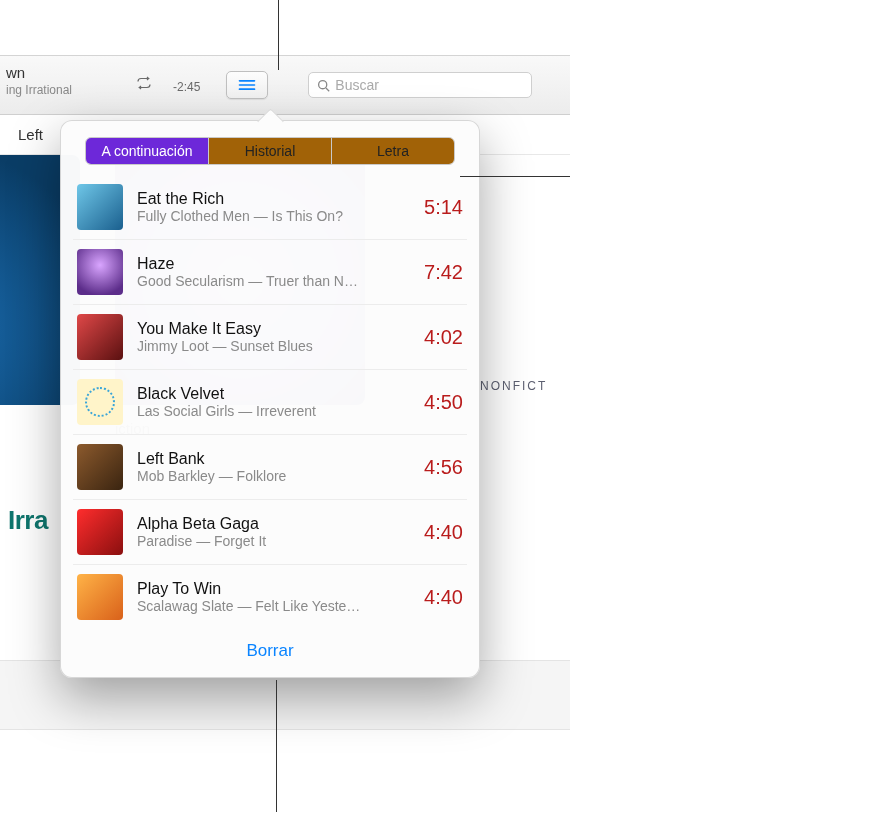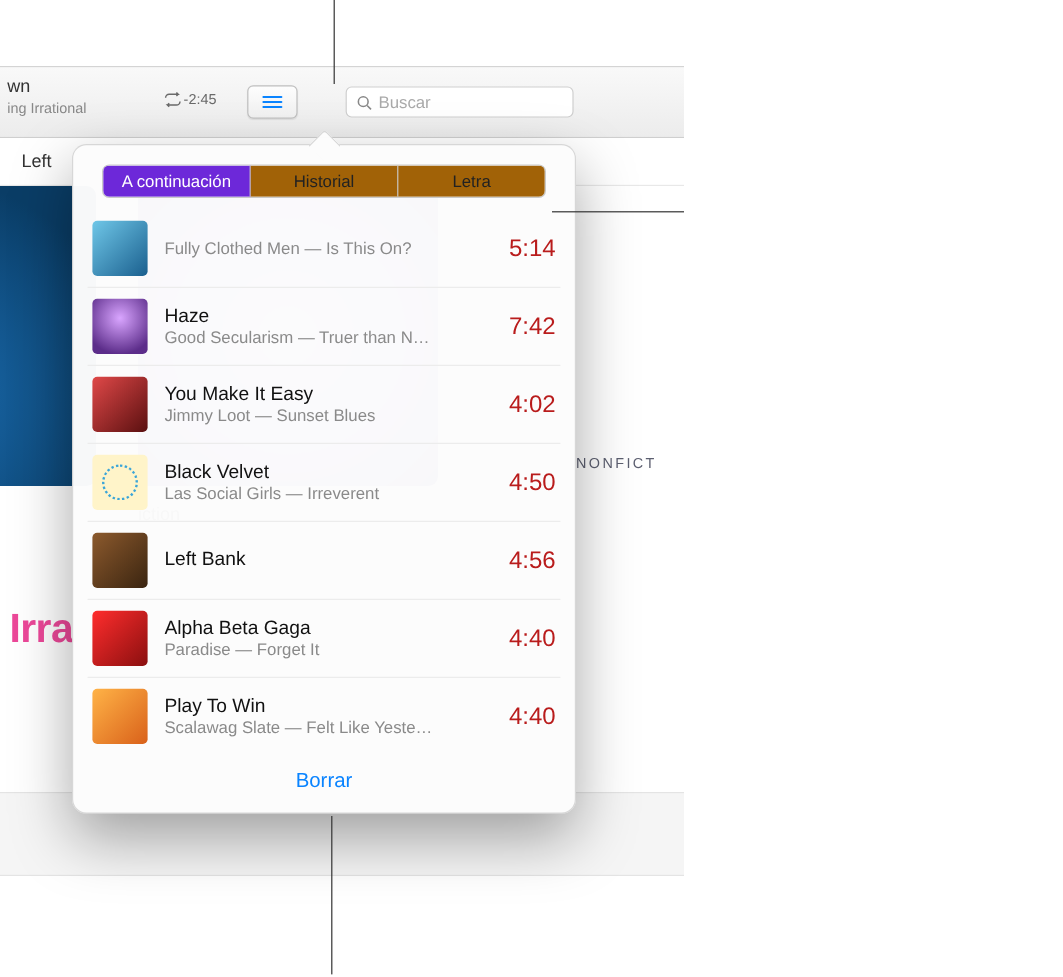--- a/index.html
+++ b/index.html
@@ -31,22 +31,22 @@
     font-size: 13px;
     color: #666;
     overflow: hidden;
     white-space: nowrap;
   }
   .now-playing .np-title { font-size: 15px; color: #333; margin-bottom: 2px; }
   .now-playing .np-sub { color: #888; font-size: 12px; }
 
   .controls {
     display: flex;
-    align-items: flex-start;
-    gap: 0;
+    align-items: flex-end;
+    gap: 20px;
     padding-right: 8px;
   }
   .repeat-icon svg { width: 18px; height: 14px; color: #6a6a6a; }
   .time-remaining { font-size: 12px; color: #6a6a6a; }
 
   .toolbar-button {
     position: relative;
     margin-left: 18px;
     width: 42px;
     height: 28px;
@@ -60,21 +60,21 @@
   }
   .toolbar-button svg { width: 20px; height: 14px; color: #0a84ff; }
 
   .search-wrap {
     margin-left: 40px;
     flex: 1;
     display: flex;
     align-items: center;
   }
   .search {
-    width: 190px;
+    width: 224px;
     height: 26px;
     border: 1px solid #cfcfcf;
     border-radius: 5px;
     background: #fff;
     display: flex;
     align-items: center;
     padding: 0 8px;
     color: #aaa;
     font-size: 14px;
   }
@@ -121,23 +121,23 @@
   .art1 { margin-left: -170px; background: radial-gradient(circle at 40% 70%, #1b6fb5 0%, #0a3d66 80%); }
   .art2 { background: radial-gradient(circle at 50% 50%, #c9b9ff 0%, #8e7be0 60%, #4b3e88 100%); }
   .art-label-row { display:flex; }
   .art2-label { margin-left:115px; width:250px; font-size:15px; color:#333; padding-top:10px; white-space:nowrap;}
   .art2-metalabel { color:#222; text-transform:uppercase; font-size:12px; letter-spacing:2px; position:absolute; left:480px; top:224px; color:#5c5f70; font-weight:500;}
 
   .truncated-title {
     position: absolute;
     left: 8px;
     top: 505px;
-    font-size: 34px;
+    font-size: 26px;
     font-weight: 700;
-    color: #ec4899;
+    color: #0f766e;
     letter-spacing: -0.5px;
   }
 
   .grey-band {
     position: absolute;
     left: 0; top: 660px;
     width: 570px;
     height: 70px;
     background: #f5f5f5;
     border-top: 1px solid #e4e4e4;
@@ -327,20 +327,21 @@
 <div class="popover">
   <div class="seg-control" id="seg-control">
       <div class="seg-item active">A continuación</div>
       <div class="seg-item">Historial</div>
       <div class="seg-item">Letra</div>
     </div>
   <div class="queue-list" id="queue-list">
       <div class="queue-row">
         <div class="thumb th1"></div>
         <div class="tcol">
+          <div class="song-title">Eat the Rich</div>
           <div class="song-sub">Fully Clothed Men — Is This On?</div>
         </div>
         <div class="duration">5:14</div>
       </div>
       <div class="queue-row">
         <div class="thumb th2"></div>
         <div class="tcol">
           <div class="song-title">Haze</div>
           <div class="song-sub">Good Secularism — Truer than N…</div>
         </div>
@@ -359,20 +360,21 @@
         <div class="tcol">
           <div class="song-title">Black Velvet</div>
           <div class="song-sub">Las Social Girls — Irreverent</div>
         </div>
         <div class="duration">4:50</div>
       </div>
       <div class="queue-row">
         <div class="thumb th5"></div>
         <div class="tcol">
           <div class="song-title">Left Bank</div>
+          <div class="song-sub">Mob Barkley — Folklore</div>
         </div>
         <div class="duration">4:56</div>
       </div>
       <div class="queue-row">
         <div class="thumb th6"></div>
         <div class="tcol">
           <div class="song-title">Alpha Beta Gaga</div>
           <div class="song-sub">Paradise — Forget It</div>
         </div>
         <div class="duration">4:40</div>

